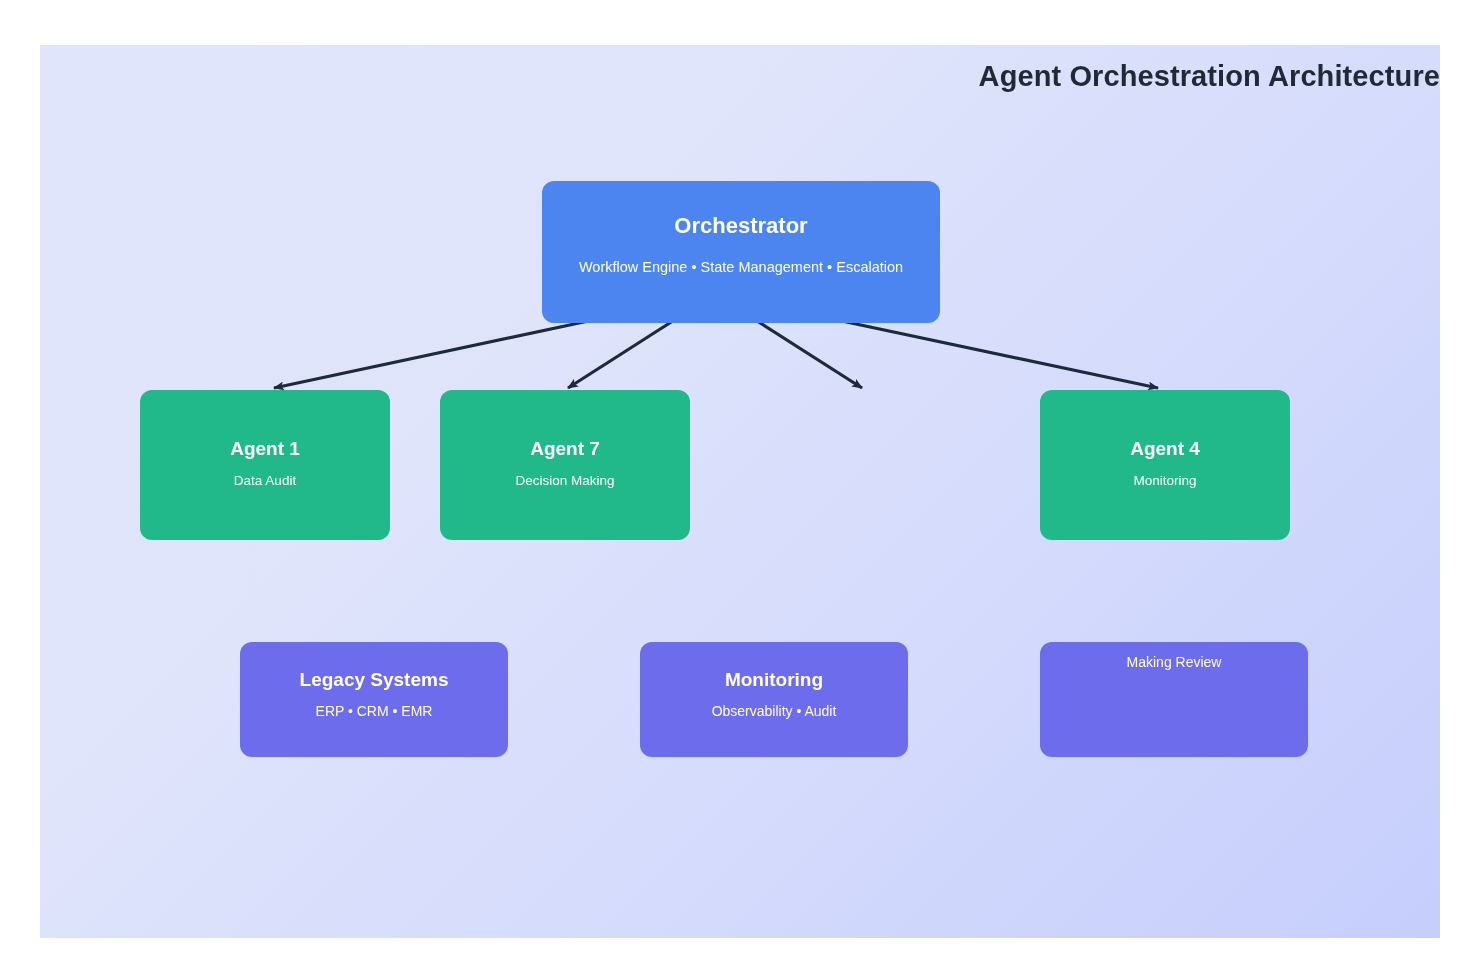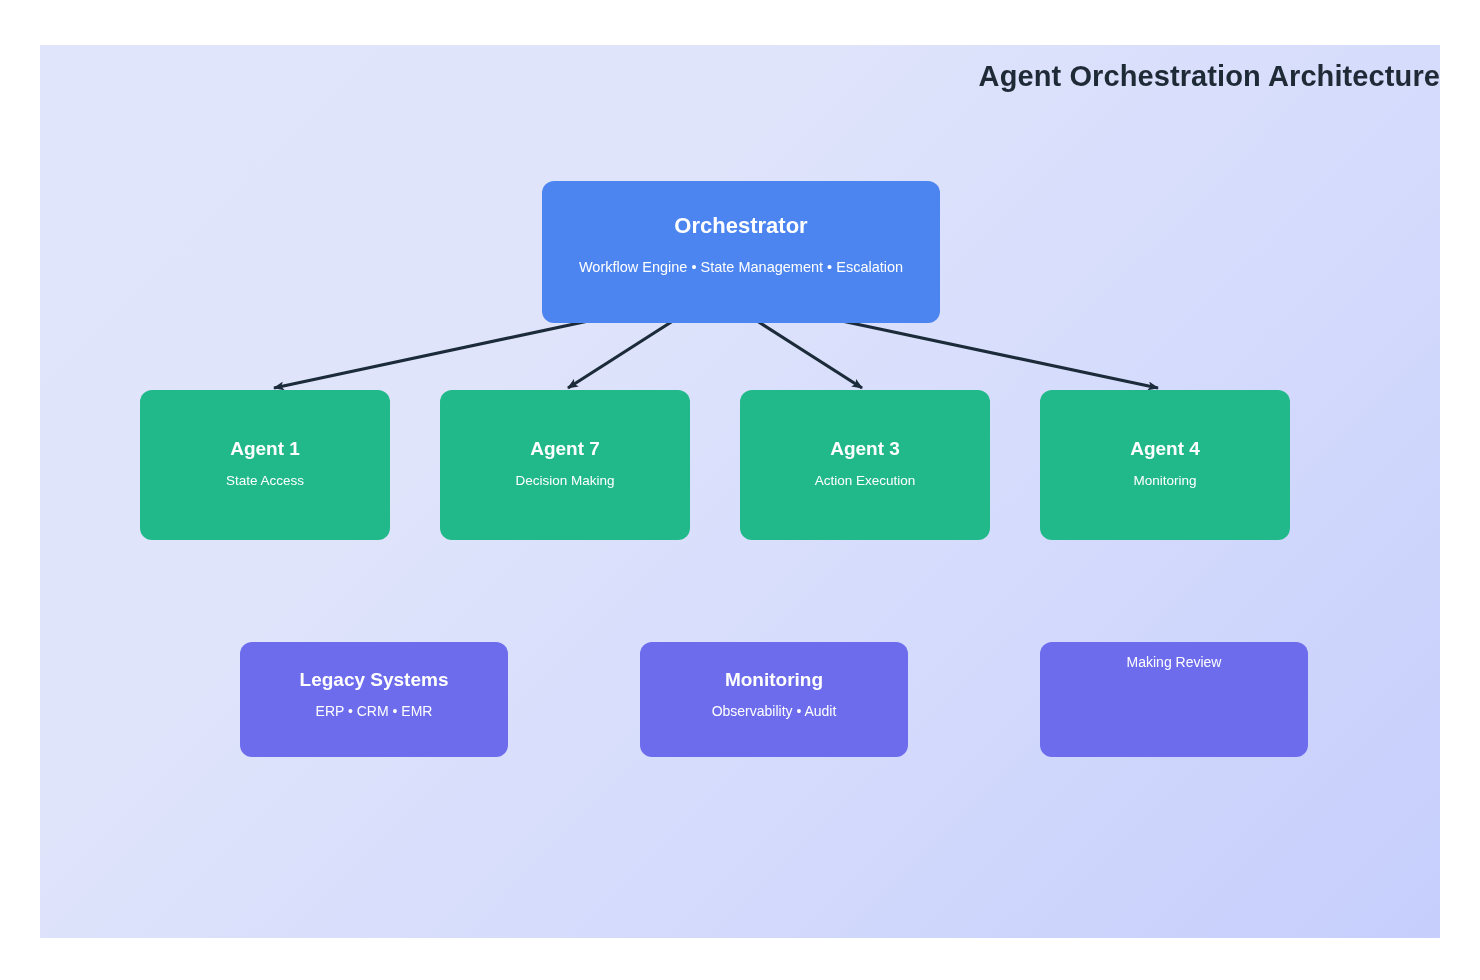--- a/index.html
+++ b/index.html
@@ -143,29 +143,25 @@
     <line x1="750" y1="265" x2="1118" y2="343" stroke="#1c2b3a" stroke-width="3.2" marker-end="url(#arrowhead)"></line>
   </svg>
 
   <div class="node" id="orchestrator">
     <span class="node-title">Orchestrator</span>
     <span class="node-sub">Workflow Engine • State Management • Escalation</span>
   </div>
 
   <div class="node agent" id="agent-0">
     <span class="node-title">Agent 1</span>
-    <span class="node-sub">State Access</span>
+    <span class="node-sub">Data Audit</span>
   </div>
   <div class="node agent" id="agent-1">
     <span class="node-title">Agent 7</span>
     <span class="node-sub">Decision Making</span>
-  </div>
-  <div class="node agent" id="agent-2">
-    <span class="node-title">Agent 3</span>
-    <span class="node-sub">Action Execution</span>
   </div>
   <div class="node agent" id="agent-3">
     <span class="node-title">Agent 4</span>
     <span class="node-sub">Monitoring</span>
   </div>
 
   <div class="node support" id="support-0">
     <span class="node-title">Legacy Systems</span>
     <span class="node-sub">ERP • CRM • EMR</span>
   </div>

